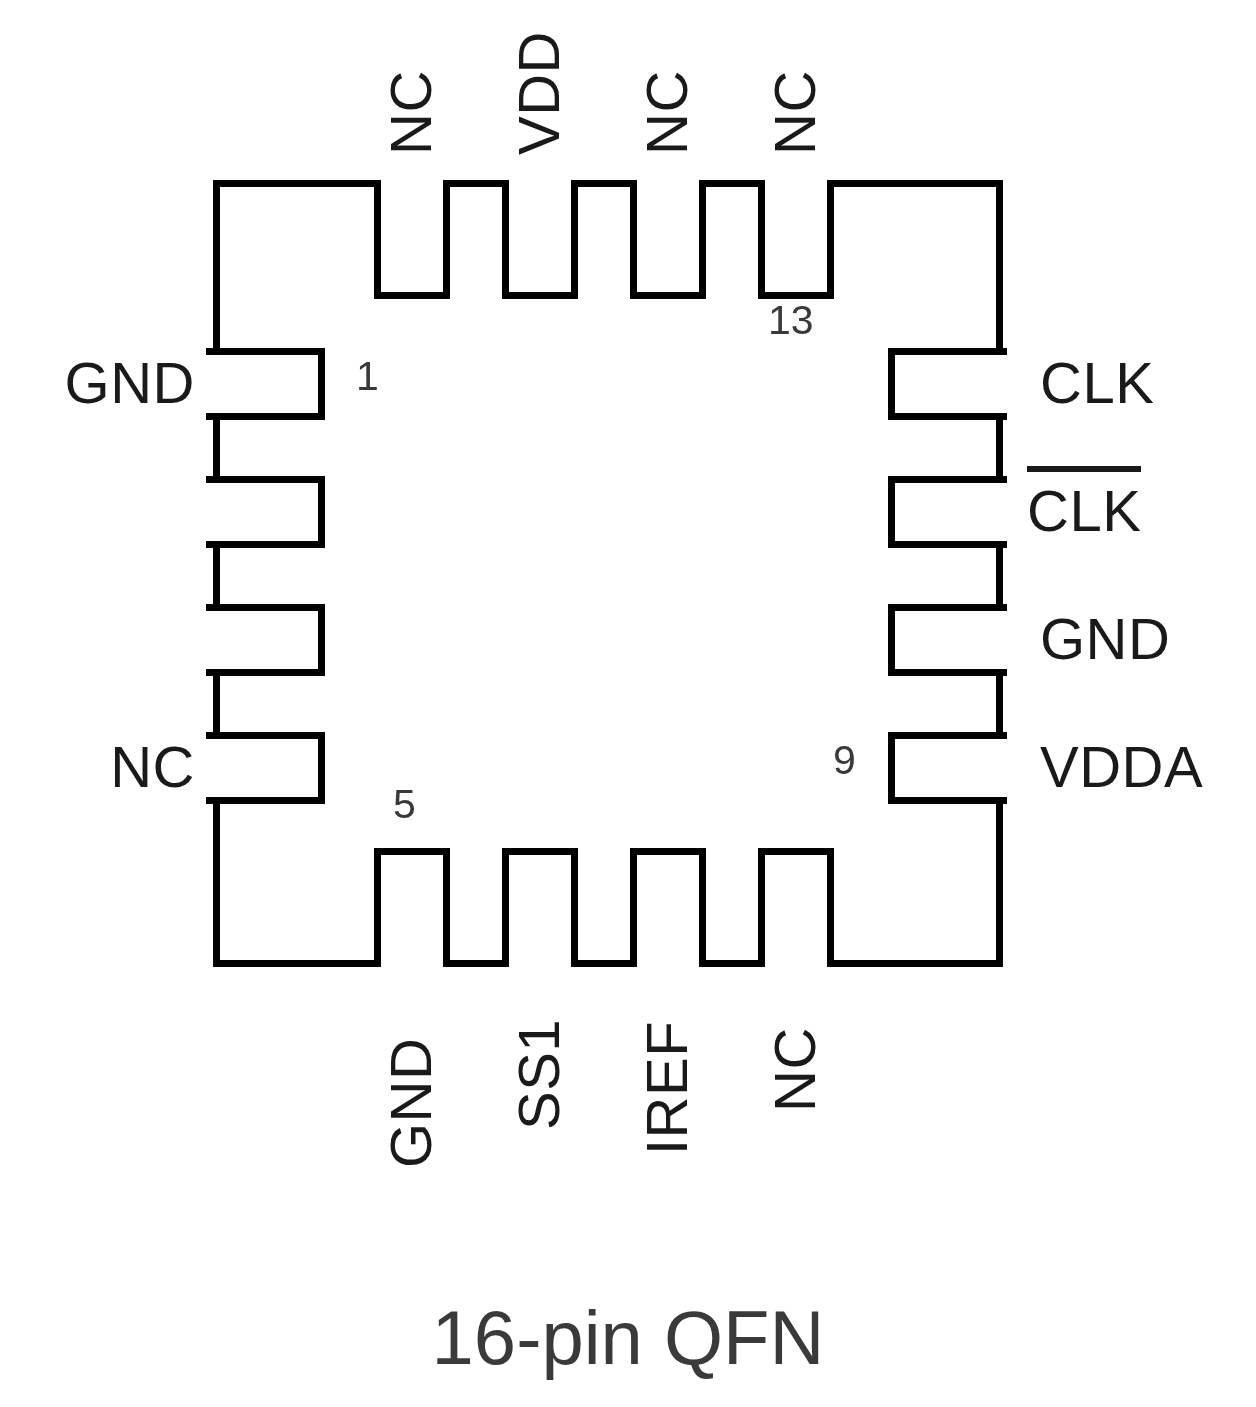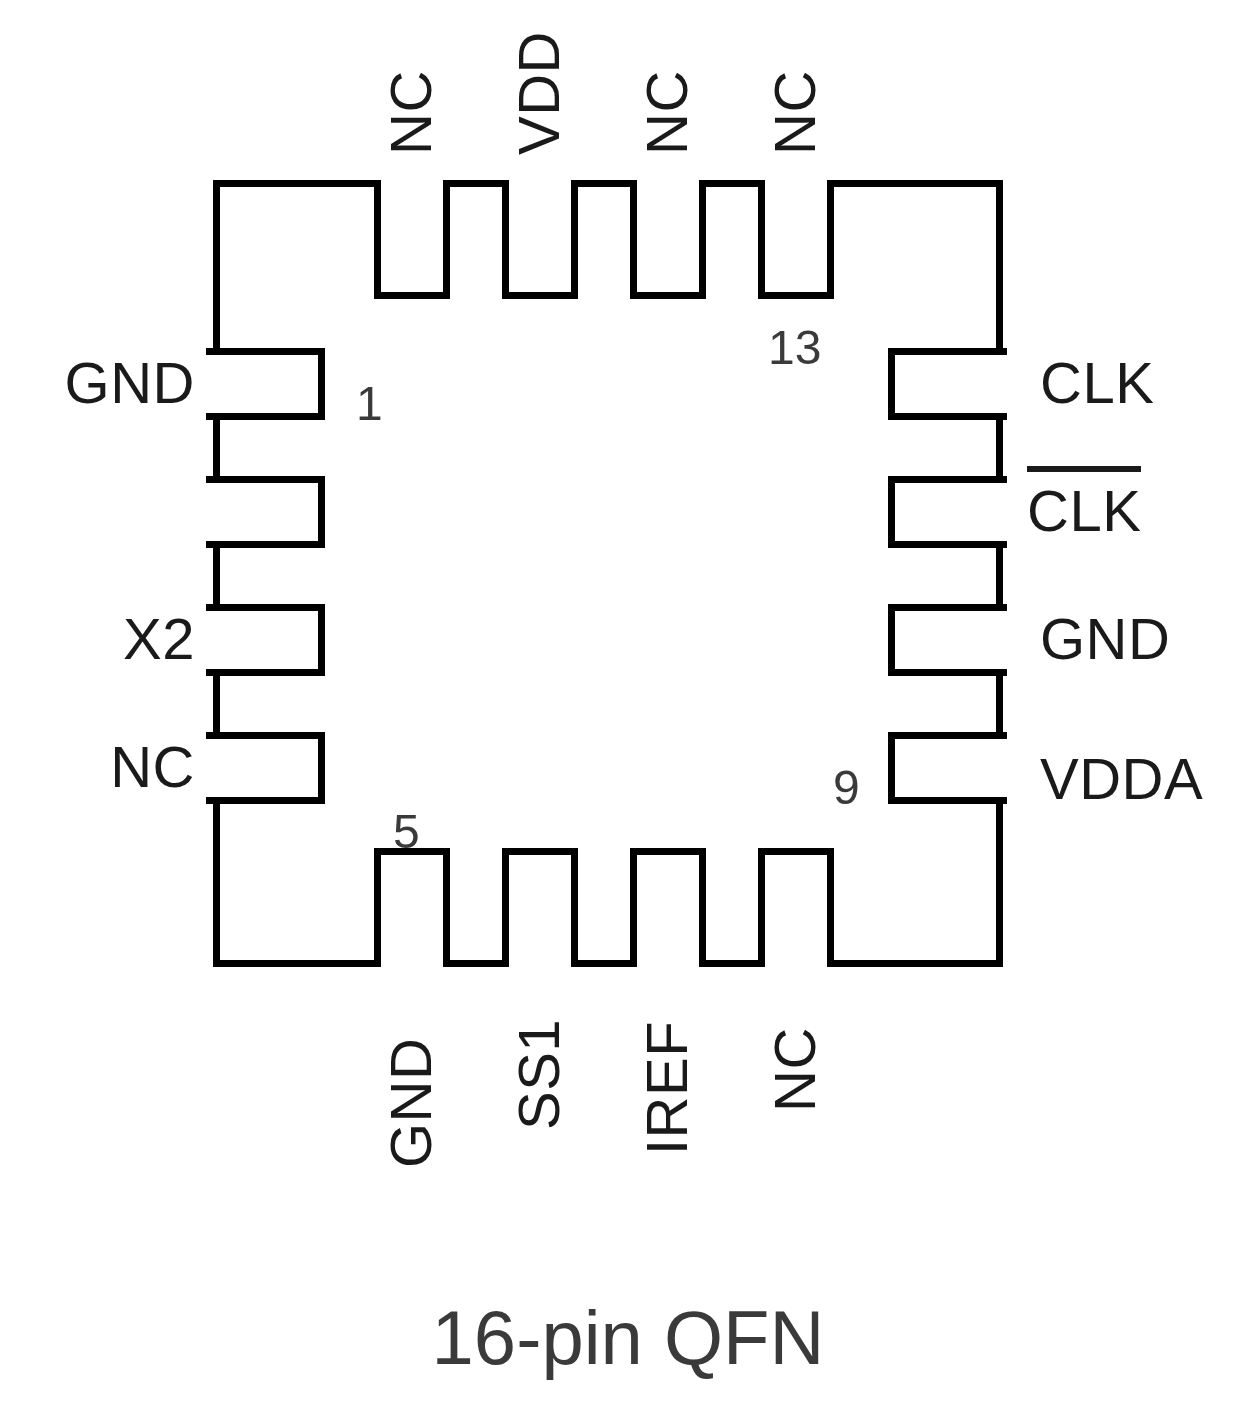--- a/index.html
+++ b/index.html
@@ -94,25 +94,24 @@
     left: 0;
     right: 0;
     top: -16px;
     height: 6px;
     background: #1a1a1a;
   }
 
   
   .pin-num {
     position: absolute;
-    font-size: 48px;
+    font-size: 41px;
     line-height: 1;
     color: #3a3a3a;
     white-space: nowrap;
-    margin-top: 24px;
   }
 
   
   .caption {
     position: absolute;
     left: 0;
     top: 1300px;
     width: 1256px;
     text-align: center;
     font-size: 76px;
@@ -139,41 +138,40 @@
   <div class="pin-label vert" style="left:766px; top:155px;">NC</div>
 
   <div class="pin-num" style="left:768px; top:300px;">13</div>
 
   <div class="pin left" style="left:206px; top:348px;"></div>
   <div class="pin left" style="left:206px; top:476px;"></div>
   <div class="pin left" style="left:206px; top:604px;"></div>
   <div class="pin left" style="left:206px; top:732px;"></div>
 
   <div class="pin-label left-side" style="left:0px; top:354px; width:195px;">GND</div>
-  <div class="pin-label left-side" style="left:0px; top:610px; width:195px;">X2</div>
   <div class="pin-label left-side" style="left:0px; top:738px; width:195px;">NC</div>
 
   <div class="pin-num" style="left:356px; top:356px;">1</div>
 
   <div class="pin right" style="left:888px; top:348px;"></div>
   <div class="pin right" style="left:888px; top:476px;"></div>
   <div class="pin right" style="left:888px; top:604px;"></div>
   <div class="pin right" style="left:888px; top:732px;"></div>
 
   <div class="pin-label right-side" style="left:1040px; top:354px;">CLK</div>
 
   <div class="pin-label right-side" style="left:1027px; top:482px;">
     <span class="overbar-wrap">
       <span class="bar"></span>
       <span>CLK</span>
     </span>
   </div>
 
   <div class="pin-label right-side" style="left:1040px; top:610px;">GND</div>
-  <div class="pin-label right-side" style="left:1040px; top:738px;margin-top:12px;">VDDA</div>
+  <div class="pin-label right-side" style="left:1040px; top:738px;">VDDA</div>
 
   <div class="pin-num" style="left:833px; top:740px;">9</div>
 
   <div class="pin bottom" style="left:374px; top:848px;"></div>
   <div class="pin bottom" style="left:502px; top:848px;"></div>
   <div class="pin bottom" style="left:630px; top:848px;"></div>
   <div class="pin bottom" style="left:758px; top:848px;"></div>
 
   <div class="pin-label vert" style="left:382px; top:1168px;">GND</div>
   <div class="pin-label vert" style="left:510px; top:1130px;">SS1</div>

